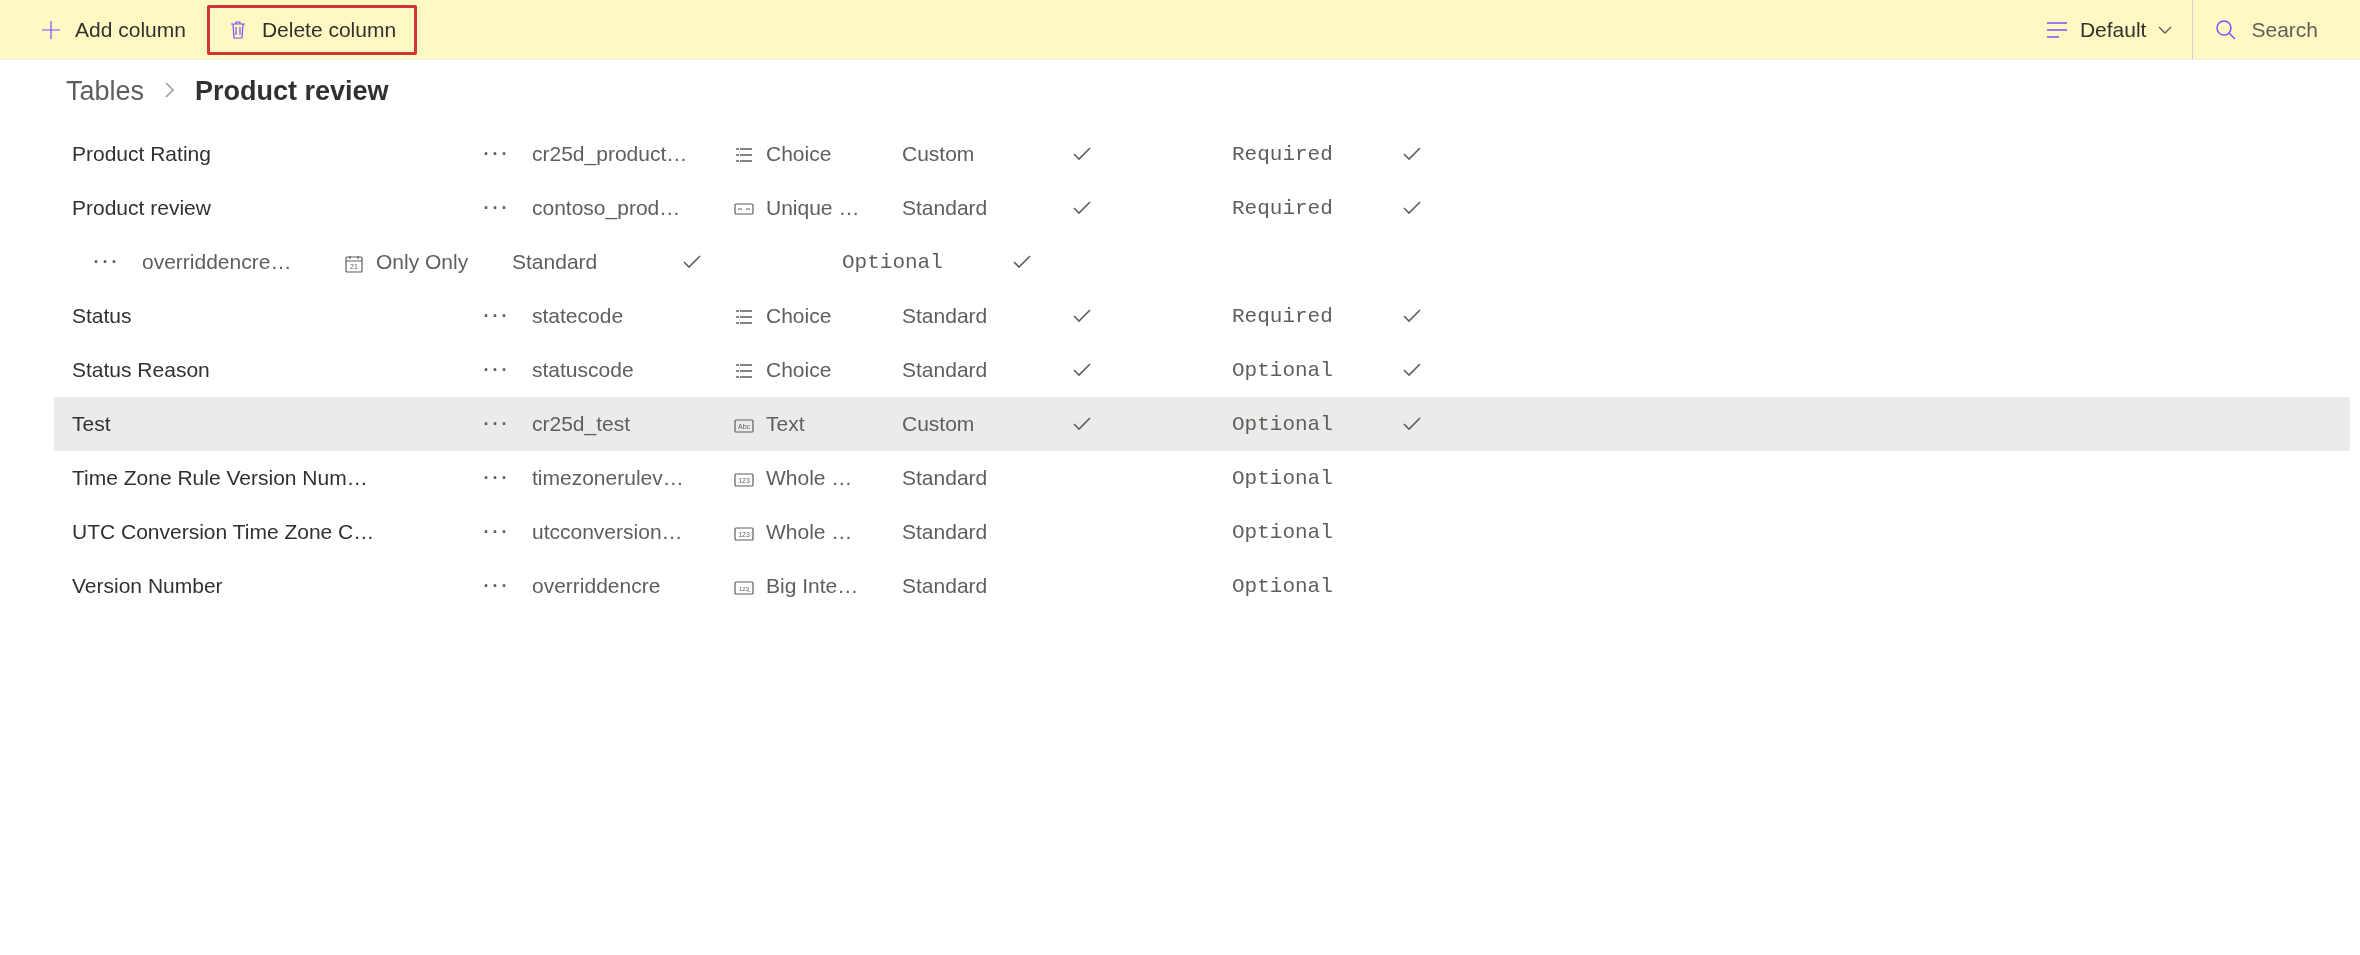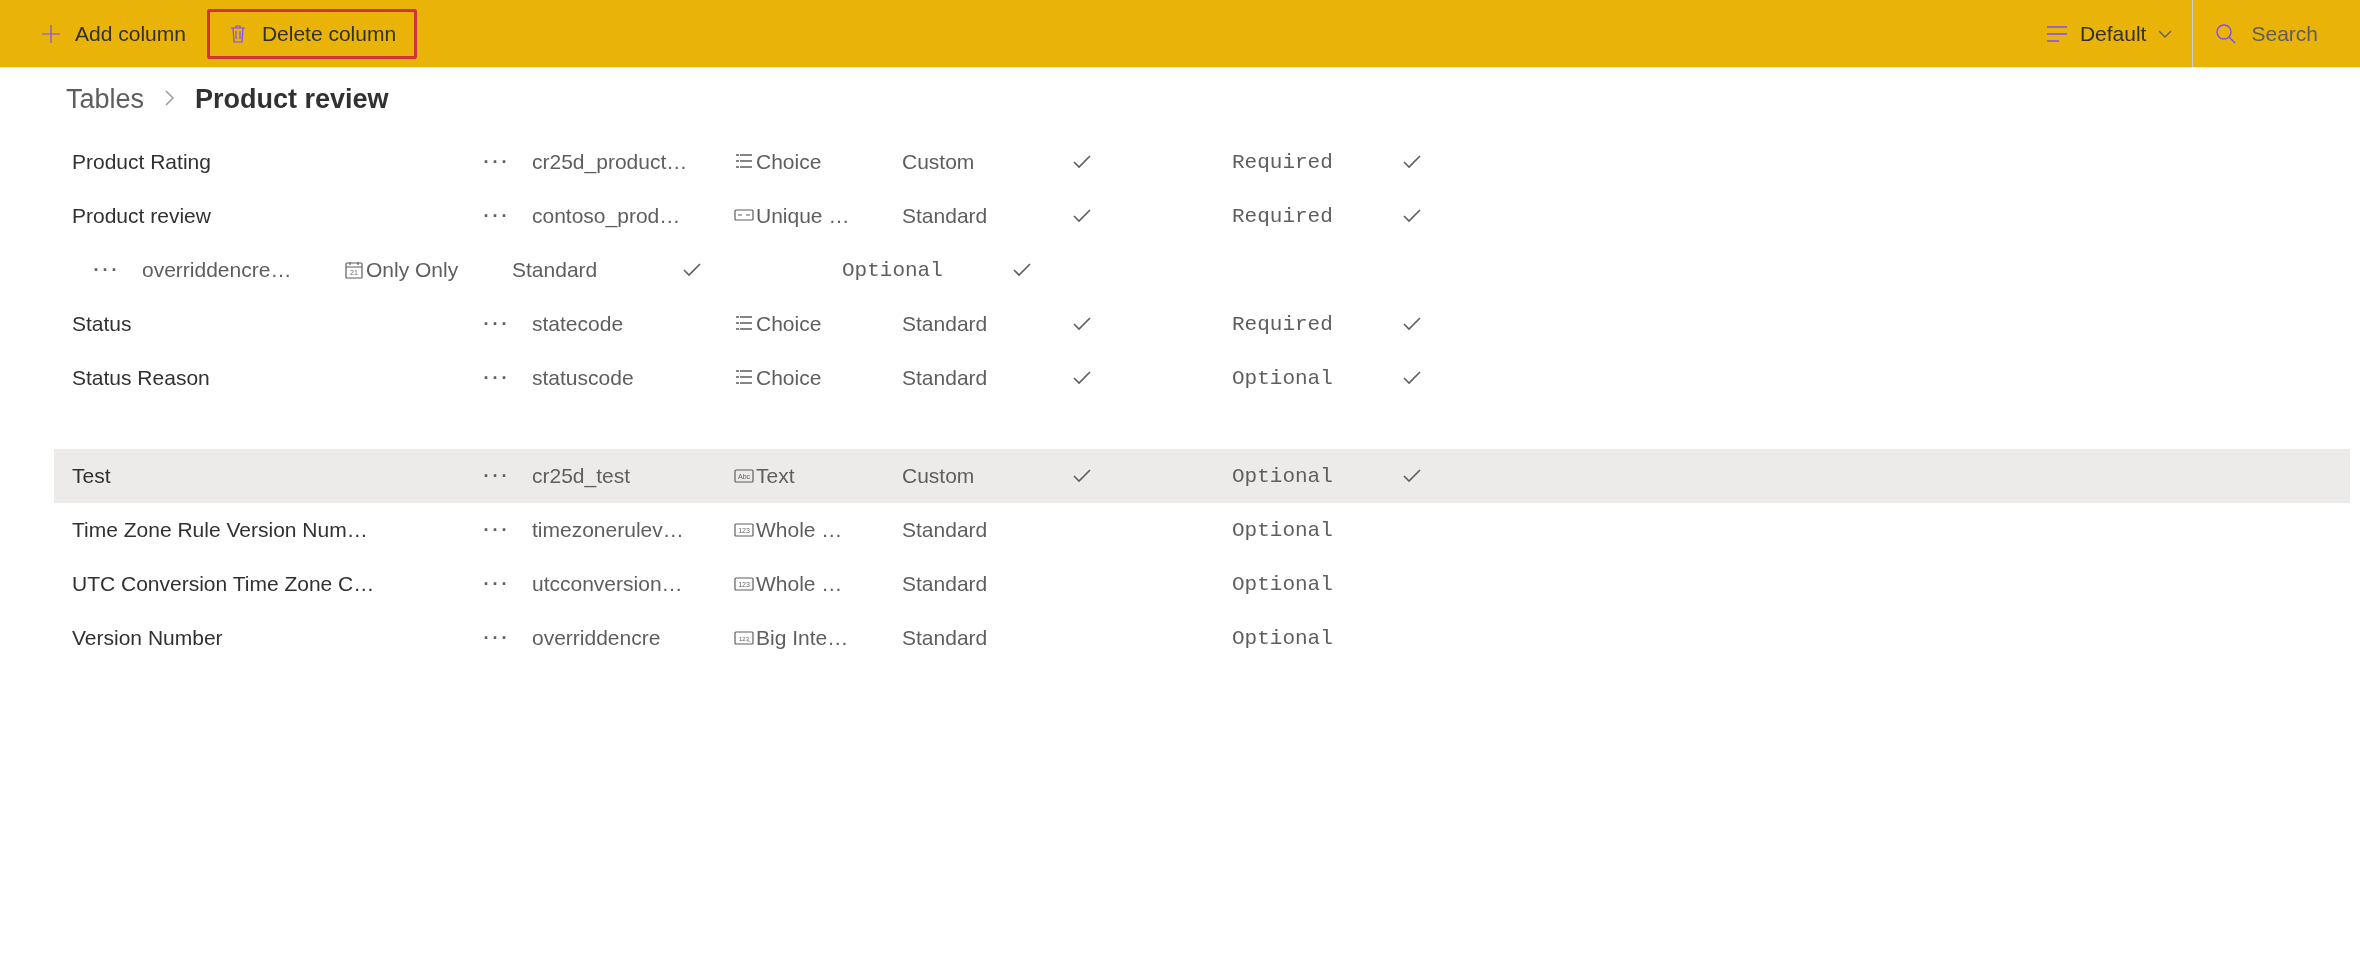--- a/index.html
+++ b/index.html
@@ -6,22 +6,22 @@
     body {
       font-family: "Segoe UI", -apple-system, BlinkMacSystemFont, sans-serif;
       background: #fff;
       color: #323130;
       font-size: 21px;
       font-weight: 400;
     }
     .toolbar {
       display: flex;
       align-items: center;
-      background: #eab308;
-      height: 68px;
+      background: #fef9c3;
+      height: 60px;
       padding: 0 20px;
       border-bottom: 1px solid #edebe9;
     }
     .toolbar-btn {
       display: inline-flex;
       align-items: center;
       gap: 14px;
       padding: 10px 18px;
       cursor: pointer;
       color: #323130;
@@ -65,25 +65,25 @@
 
     .grid {
       padding: 0 10px 10px 54px;
     }
     .row {
       display: flex;
       align-items: center;
       height: 54px;
       padding-left: 18px;
     }
-    .row.selected { background: #edebe9; margin-top: 44px; }
+    .row.selected { background: #edebe9; }
     .col-name { width: 390px; overflow: hidden; text-overflow: ellipsis; white-space: nowrap; }
     .col-more { width: 70px; color: #605e5c; display:flex; justify-content:center; cursor:pointer; }
     .col-schema { width: 200px; color: #605e5c; overflow: hidden; text-overflow: ellipsis; white-space: nowrap; }
-    .col-type { width: 170px; display: flex; align-items: center; color: #605e5c; }
+    .col-type { width: 170px; display: flex; align-items: flex-end; gap: 10px; color: #605e5c; }
     .col-type-icon { width: 24px; display:flex; justify-content:center; color: #605e5c; }
     .col-managed { width: 170px; color: #605e5c; }
     .col-check1 { width: 160px; color: #605e5c; display:flex; }
     .col-required { width: 170px; color: #605e5c; font-family: Liberation Mono, monospace; }
     .col-check2 { width: 60px; color: #605e5c; display:flex;}
     .more-dots { letter-spacing: 3px; font-weight: 700; font-size: 18px; }
     .search-text { color: #605e5c; }
   </style>
 </head>
 <body>

